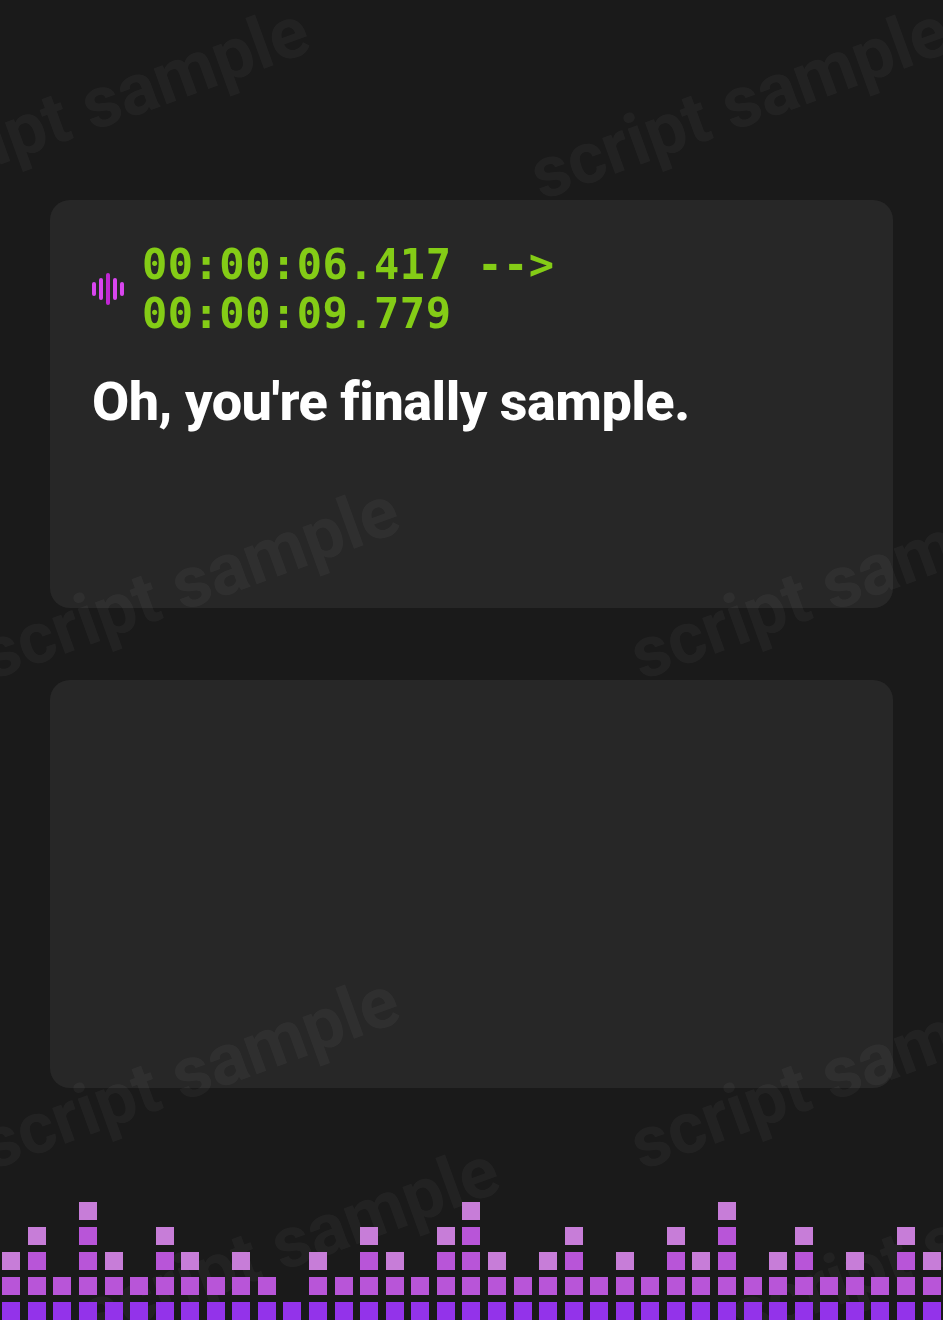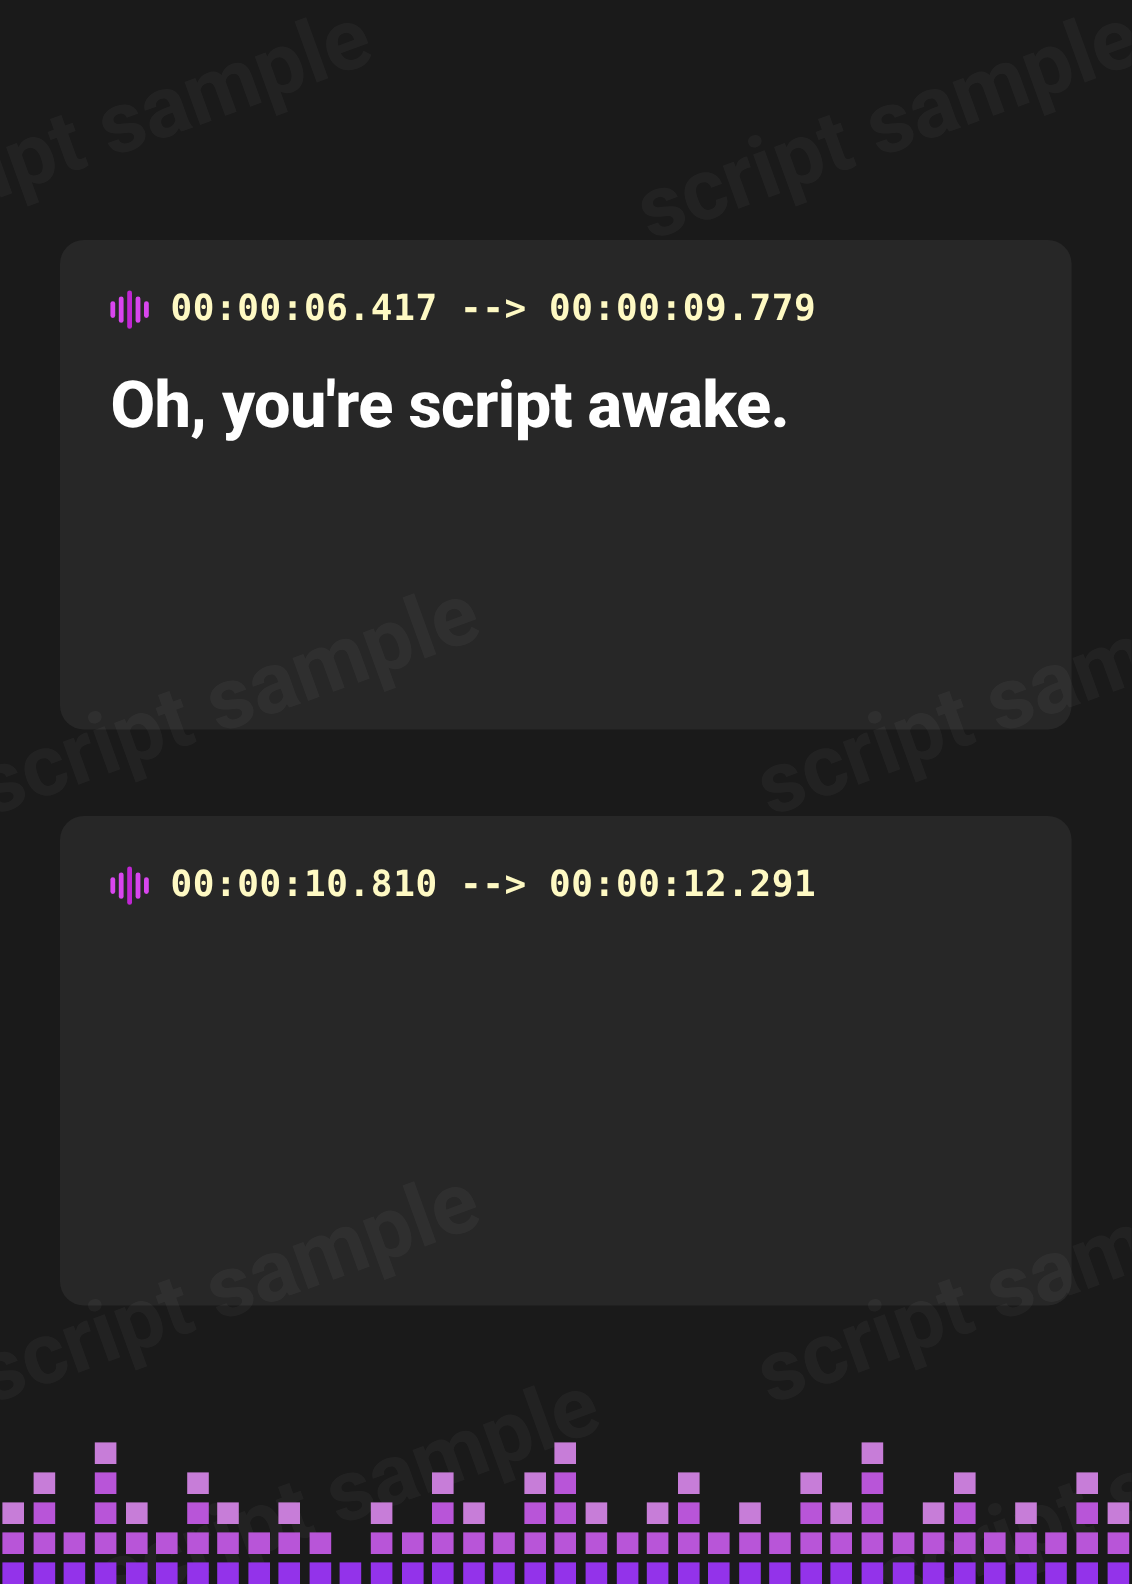--- a/index.html
+++ b/index.html
@@ -70,23 +70,23 @@
       border-radius: 2px;
     }
 
     .wb1 { height: 14px; background: #d946ef; }
     .wb2 { height: 22px; background: #d946ef; }
     .wb3 { height: 32px; background: #c026d3; }
     .wb4 { height: 22px; background: #d946ef; }
     .wb5 { height: 14px; background: #d946ef; }
 
     .timestamp-text {
-      font-size: 30px;
+      font-size: 42px;
       font-weight: 600;
-      color: #fef9c3;
+      color: #84cc16;
       font-family: 'SF Mono', 'Consolas', monospace;
       letter-spacing: 0.5px;
     }
 
     .subtitle-text {
       font-size: 54px;
       font-weight: 800;
       color: #ffffff;
       line-height: 1.25;
       letter-spacing: -0.5px;
@@ -151,34 +151,24 @@
     <div class="timestamp-row">
       <div class="waveform-icon">
         <div class="waveform-bar wb1"></div>
         <div class="waveform-bar wb2"></div>
         <div class="waveform-bar wb3"></div>
         <div class="waveform-bar wb4"></div>
         <div class="waveform-bar wb5"></div>
       </div>
       <div class="timestamp-text">00:00:06.417 --&gt; 00:00:09.779</div>
     </div>
-    <div class="subtitle-text">Oh, you're script awake.</div>
+    <div class="subtitle-text">Oh, you're finally sample.</div>
   </div>
 
   <div class="subtitle-card">
-    <div class="timestamp-row">
-      <div class="waveform-icon">
-        <div class="waveform-bar wb1"></div>
-        <div class="waveform-bar wb2"></div>
-        <div class="waveform-bar wb3"></div>
-        <div class="waveform-bar wb4"></div>
-        <div class="waveform-bar wb5"></div>
-      </div>
-      <div class="timestamp-text">00:00:10.810 --&gt; 00:00:12.291</div>
-    </div>
   </div>
 
 </div>
 
 <div class="equalizer" id="equalizer">
     <div class="eq-col">
       <div class="eq-cell eq-on-bottom"></div>
       <div class="eq-cell eq-on-mid"></div>
       <div class="eq-cell eq-on-top"></div>
     </div>

